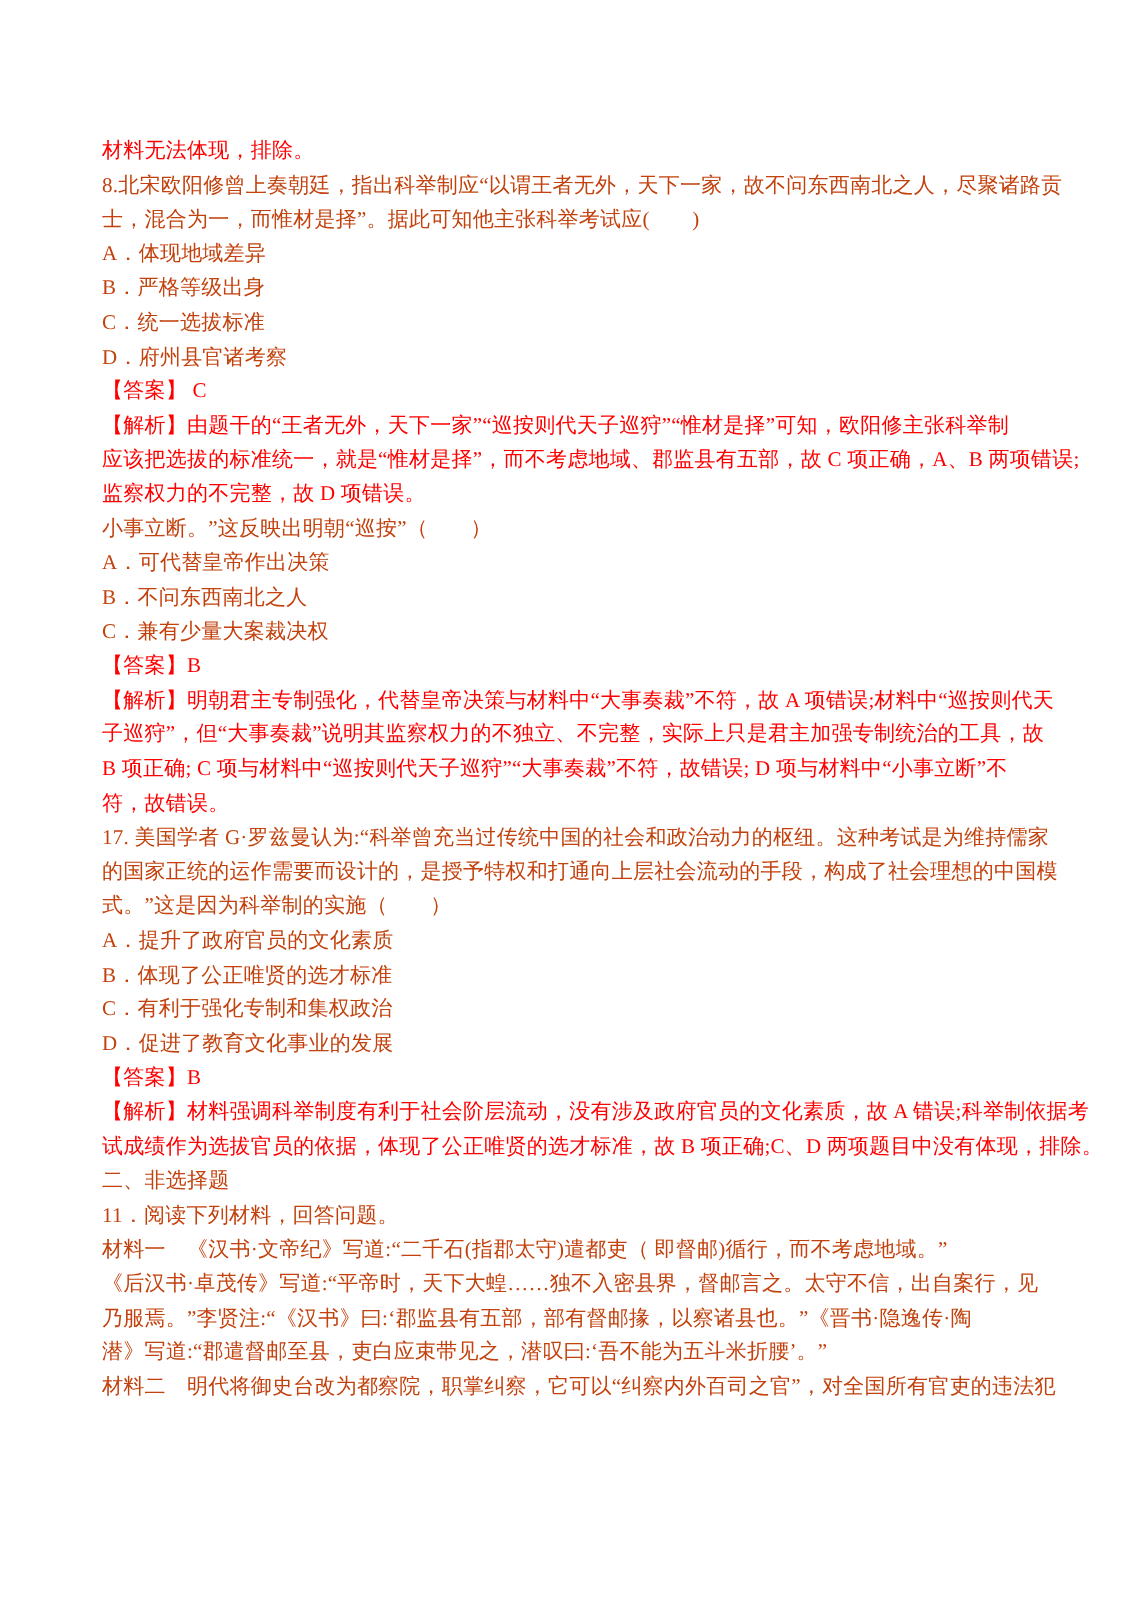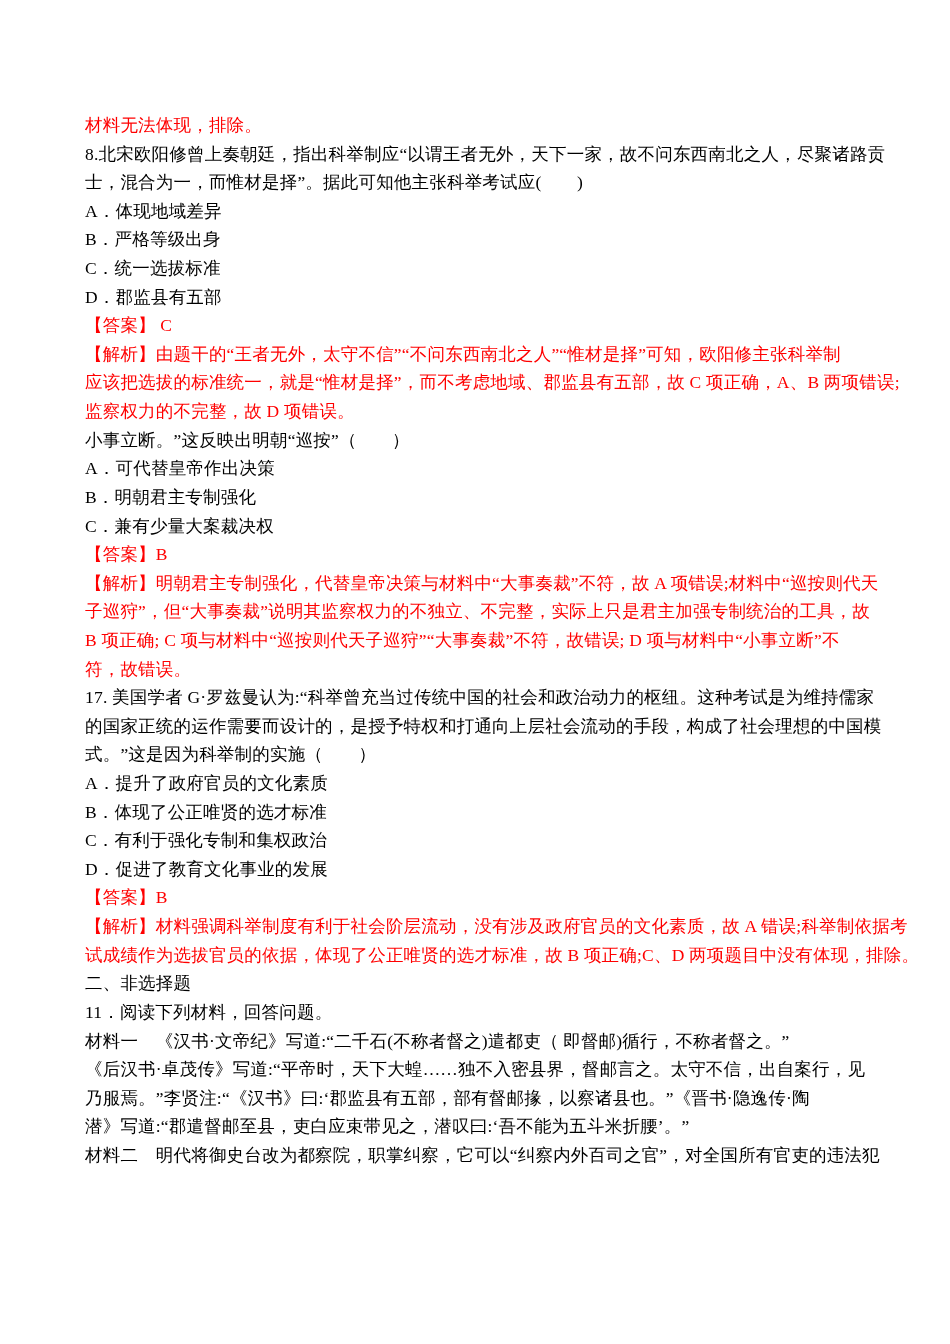--- a/index.html
+++ b/index.html
@@ -23,58 +23,58 @@
   }
   .line {
     font-size: 17.5px;
     line-height: 28.62px;
     height: 28.62px;
     white-space: pre;
     color: #000000;
     letter-spacing: 0.2px;
   }
   .line.red { color: #ff0000; }
-  .line.black { color: #000000; }
+  .line.black { color: #c2410c; }
 </style>
 </head>
 <body>
 
 <div class="page">
   <div class="text-block" id="lines-container">
       <div class="line red">材料无法体现，排除。</div>
       <div class="line black">8.北宋欧阳修曾上奏朝廷，指出科举制应“以谓王者无外，天下一家，故不问东西南北之人，尽聚诸路贡</div>
       <div class="line black">士，混合为一，而惟材是择”。据此可知他主张科举考试应(　　)</div>
       <div class="line black">A．体现地域差异</div>
       <div class="line black">B．严格等级出身</div>
       <div class="line black">C．统一选拔标准</div>
-      <div class="line black">D．郡监县有五部</div>
+      <div class="line black">D．府州县官诸考察</div>
       <div class="line red">【答案】 C</div>
-      <div class="line red">【解析】由题干的“王者无外，太守不信”“不问东西南北之人”“惟材是择”可知，欧阳修主张科举制</div>
+      <div class="line red">【解析】由题干的“王者无外，天下一家”“巡按则代天子巡狩”“惟材是择”可知，欧阳修主张科举制</div>
       <div class="line red">应该把选拔的标准统一，就是“惟材是择”，而不考虑地域、郡监县有五部，故 C 项正确，A、B 两项错误;</div>
       <div class="line red">监察权力的不完整，故 D 项错误。</div>
       <div class="line black">小事立断。”这反映出明朝“巡按”（　　）</div>
       <div class="line black">A．可代替皇帝作出决策</div>
-      <div class="line black">B．明朝君主专制强化</div>
+      <div class="line black">B．不问东西南北之人</div>
       <div class="line black">C．兼有少量大案裁决权</div>
       <div class="line red">【答案】B</div>
       <div class="line red">【解析】明朝君主专制强化，代替皇帝决策与材料中“大事奏裁”不符，故 A 项错误;材料中“巡按则代天</div>
       <div class="line red">子巡狩”，但“大事奏裁”说明其监察权力的不独立、不完整，实际上只是君主加强专制统治的工具，故</div>
       <div class="line red">B 项正确; C 项与材料中“巡按则代天子巡狩”“大事奏裁”不符，故错误; D 项与材料中“小事立断”不</div>
       <div class="line red">符，故错误。</div>
       <div class="line black">17. 美国学者 G·罗兹曼认为:“科举曾充当过传统中国的社会和政治动力的枢纽。这种考试是为维持儒家</div>
       <div class="line black">的国家正统的运作需要而设计的，是授予特权和打通向上层社会流动的手段，构成了社会理想的中国模</div>
       <div class="line black">式。”这是因为科举制的实施（　　）</div>
       <div class="line black">A．提升了政府官员的文化素质</div>
       <div class="line black">B．体现了公正唯贤的选才标准</div>
       <div class="line black">C．有利于强化专制和集权政治</div>
       <div class="line black">D．促进了教育文化事业的发展</div>
       <div class="line red">【答案】B</div>
       <div class="line red">【解析】材料强调科举制度有利于社会阶层流动，没有涉及政府官员的文化素质，故 A 错误;科举制依据考</div>
       <div class="line red">试成绩作为选拔官员的依据，体现了公正唯贤的选才标准，故 B 项正确;C、D 两项题目中没有体现，排除。</div>
       <div class="line black">二、非选择题</div>
       <div class="line black">11．阅读下列材料，回答问题。</div>
-      <div class="line black">材料一　《汉书·文帝纪》写道:“二千石(不称者督之)遣都吏（ 即督邮)循行，不称者督之。”</div>
+      <div class="line black">材料一　《汉书·文帝纪》写道:“二千石(指郡太守)遣都吏（ 即督邮)循行，而不考虑地域。”</div>
       <div class="line black">《后汉书·卓茂传》写道:“平帝时，天下大蝗……独不入密县界，督邮言之。太守不信，出自案行，见</div>
       <div class="line black">乃服焉。”李贤注:“《汉书》曰:‘郡监县有五部，部有督邮掾，以察诸县也。”《晋书·隐逸传·陶</div>
       <div class="line black">潜》写道:“郡遣督邮至县，吏白应束带见之，潜叹曰:‘吾不能为五斗米折腰’。”</div>
       <div class="line black">材料二　明代将御史台改为都察院，职掌纠察，它可以“纠察内外百司之官”，对全国所有官吏的违法犯</div>
     </div>
 </div>
 
 </body></html>

